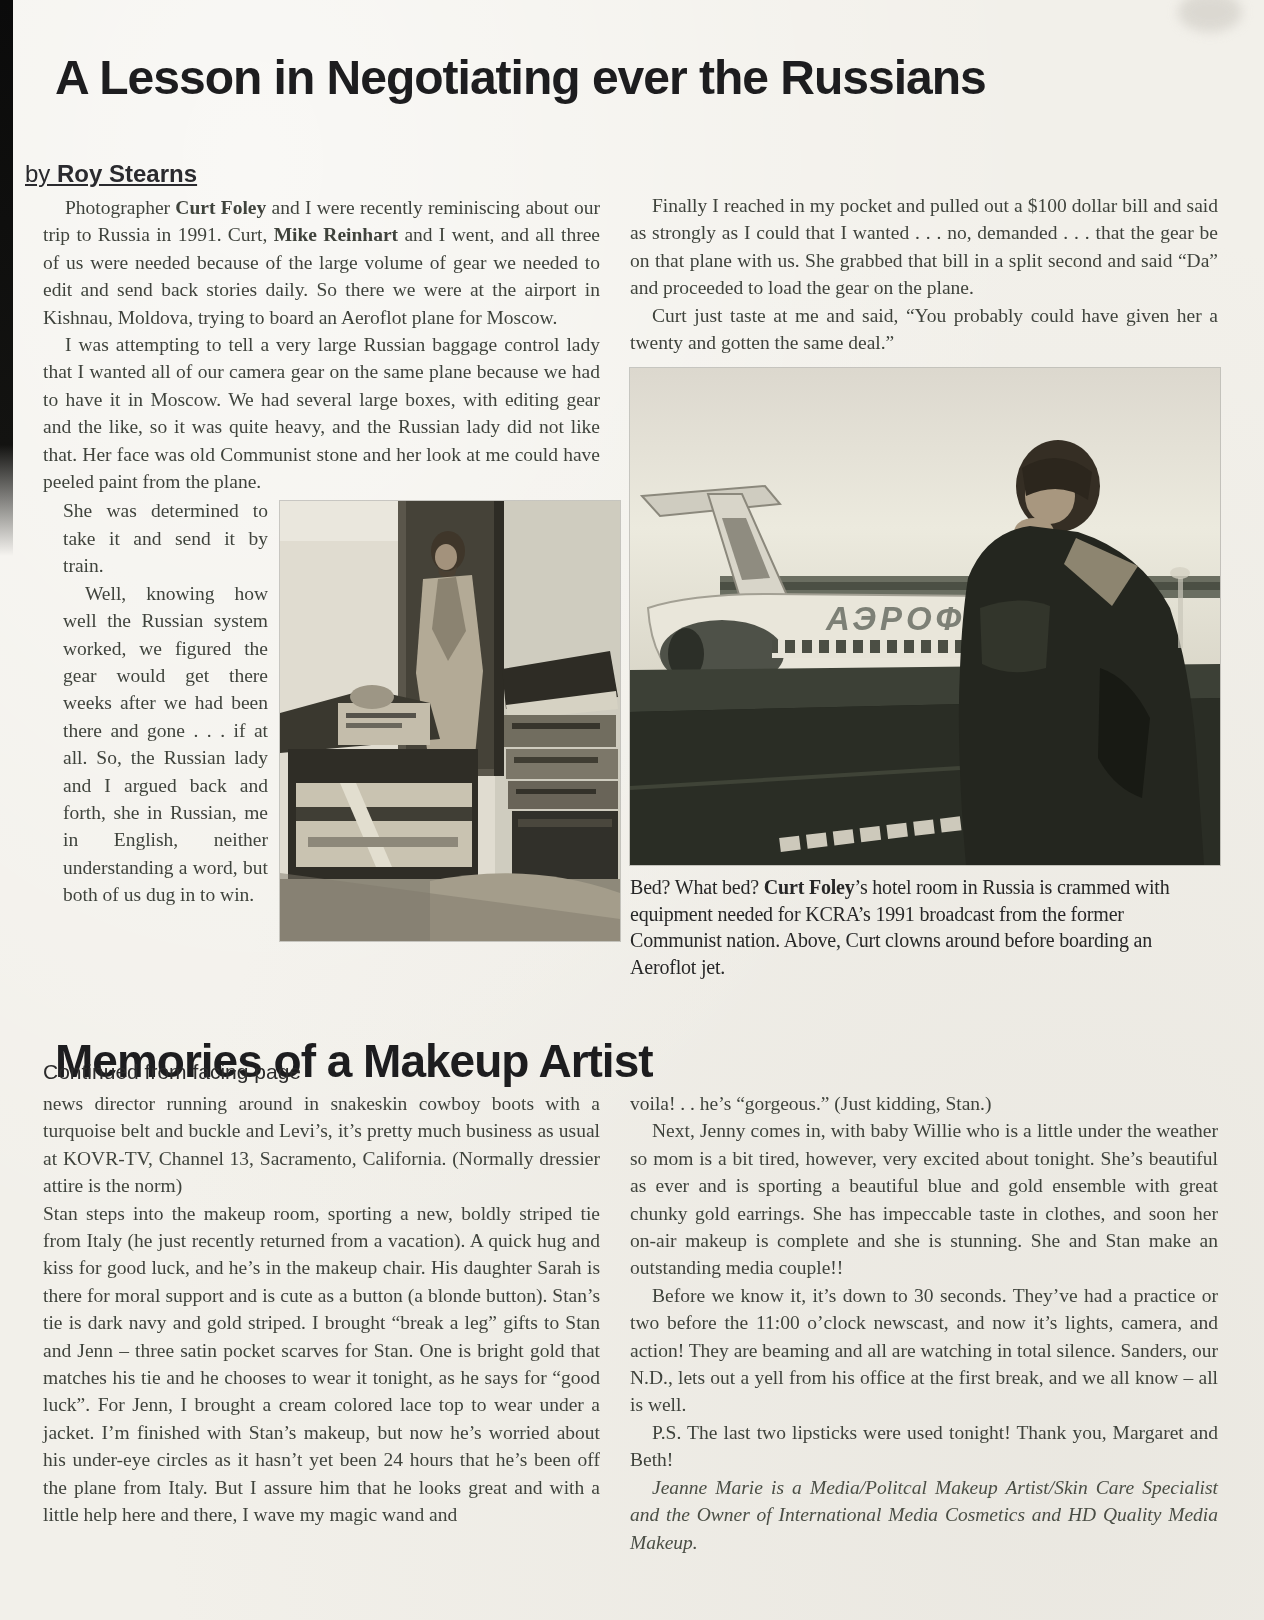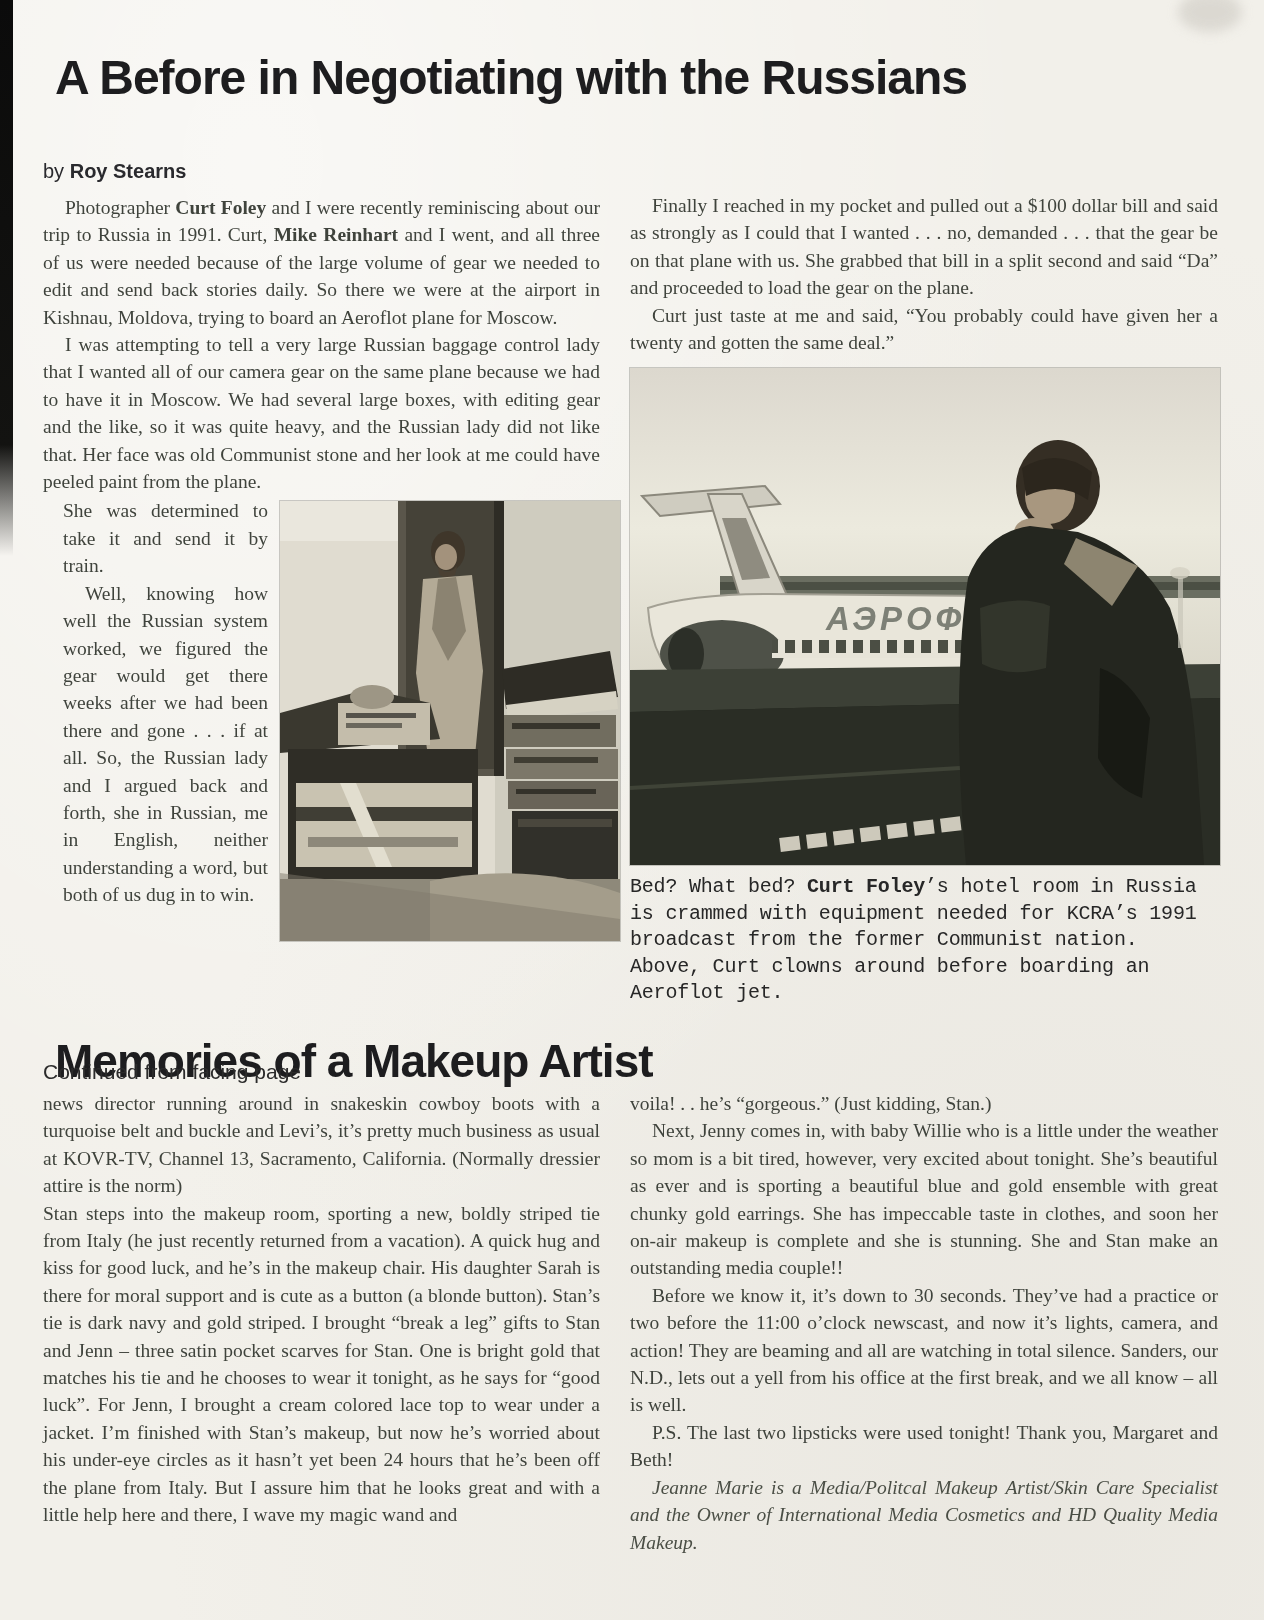--- a/index.html
+++ b/index.html
@@ -19,23 +19,23 @@
   
   .edge-bar{position:absolute;left:0;top:0;width:13px;height:556px;
     background:linear-gradient(180deg,#0b0b0b 0%,#131311 80%,rgba(19,19,17,0) 100%);}
   .corner-smudge{position:absolute;left:1178px;top:-8px;width:64px;height:40px;
     background:#d6d3cc;border-radius:50%;filter:blur(6px);opacity:.8;}
 
   
   .headline{position:absolute;left:55px;top:10px;width:1160px;
     font-family:"Liberation Sans","DejaVu Sans",sans-serif;
     font-weight:bold;font-size:48px;line-height:71px;letter-spacing:-1px;color:#1d1d1f;}
-  .byline{position:absolute;left:43px;top:160px;
-    font-family:"Liberation Sans","DejaVu Sans",sans-serif;
-    font-size:20px;color:#2a2a2e;}
+  .byline{position:absolute;left:25px;top:160px;
+    font-family:"Liberation Sans","DejaVu Sans",sans-serif;
+    font-size:24px;color:#2a2a2e;text-decoration:underline;}
   .byline b{font-weight:bold;}
 
   
   .col{position:absolute;font-size:19.5px;line-height:27.4px;text-align:justify;}
   .col p{margin:0;}
   .indent{text-indent:22px;}
   .a1-left{left:43px;top:194px;width:557px;}
   .a1-right{left:630px;top:192px;width:588px;}
   .a2-left{left:43px;top:1090px;width:557px;}
   .a2-right{left:630px;top:1090px;width:588px;}
@@ -44,21 +44,21 @@
   .wrap-text{width:205px;flex:0 0 205px;}
 
   figure{margin:0;}
   .photo-small{width:340px;height:440px;flex:0 0 340px;margin-top:4px;
     outline:1px solid rgba(60,58,50,.25);}
   .photo-large{width:590px;height:497px;margin-top:12px;
     outline:1px solid rgba(60,58,50,.25);}
   .photo-small svg,.photo-large svg{display:block;width:100%;height:100%;}
 
   .caption{margin-top:9px;
-    font-family:Liberation Mono, monospace;
+    font-family:Liberation Serif, serif;
     font-size:20px;line-height:26.5px;letter-spacing:-0.2px;
     color:#272727;text-align:left;}
   .caption b{font-weight:bold;}
 
   .headline2{position:absolute;left:55px;top:996px;
     font-family:"Liberation Sans","DejaVu Sans",sans-serif;
     font-weight:bold;font-size:46px;letter-spacing:-1px;color:#1d1d1f;}
   .continued{position:absolute;left:43px;top:1060px;
     font-family:"Liberation Sans","DejaVu Sans",sans-serif;
     font-size:21px;color:#2b2b2b;}
@@ -67,21 +67,21 @@
 </style>
 </head>
 <body>
 
 <div class="page">
 
   <div class="edge-bar"></div>
   <div class="corner-smudge"></div>
 
   <h1 class="headline">
-    <div>A Before in Negotiating with the Russians</div>
+    <div>A Lesson in Negotiating ever the Russians</div>
   </h1>
 
   <div class="byline"><span>by </span><b>Roy Stearns</b></div>
 
   <div class="col a1-left">
     <p class="indent"><span>Photographer </span><b>Curt Foley</b><span> and I were recently reminiscing about our trip to Russia in 1991. Curt, </span><b>Mike Reinhart</b><span> and I went, and all three of us were needed because of the large volume of gear we needed to edit and send back stories daily. So there we were at the airport in Kishnau, Moldova, trying to board an Aeroflot plane for Moscow.</span></p>
     <p class="indent">I was attempting to tell a very large Russian baggage control lady that I wanted all of our camera gear on the same plane because we had to have it in Moscow. We had several large boxes, with editing gear and the like, so it was quite heavy, and the Russian lady did not like that. Her face was old Communist stone and her look at me could have peeled paint from the plane.</p>
     <div class="wrap-row">
       <div class="wrap-text">
         <p>She was determined to take it and send it by train.</p>

